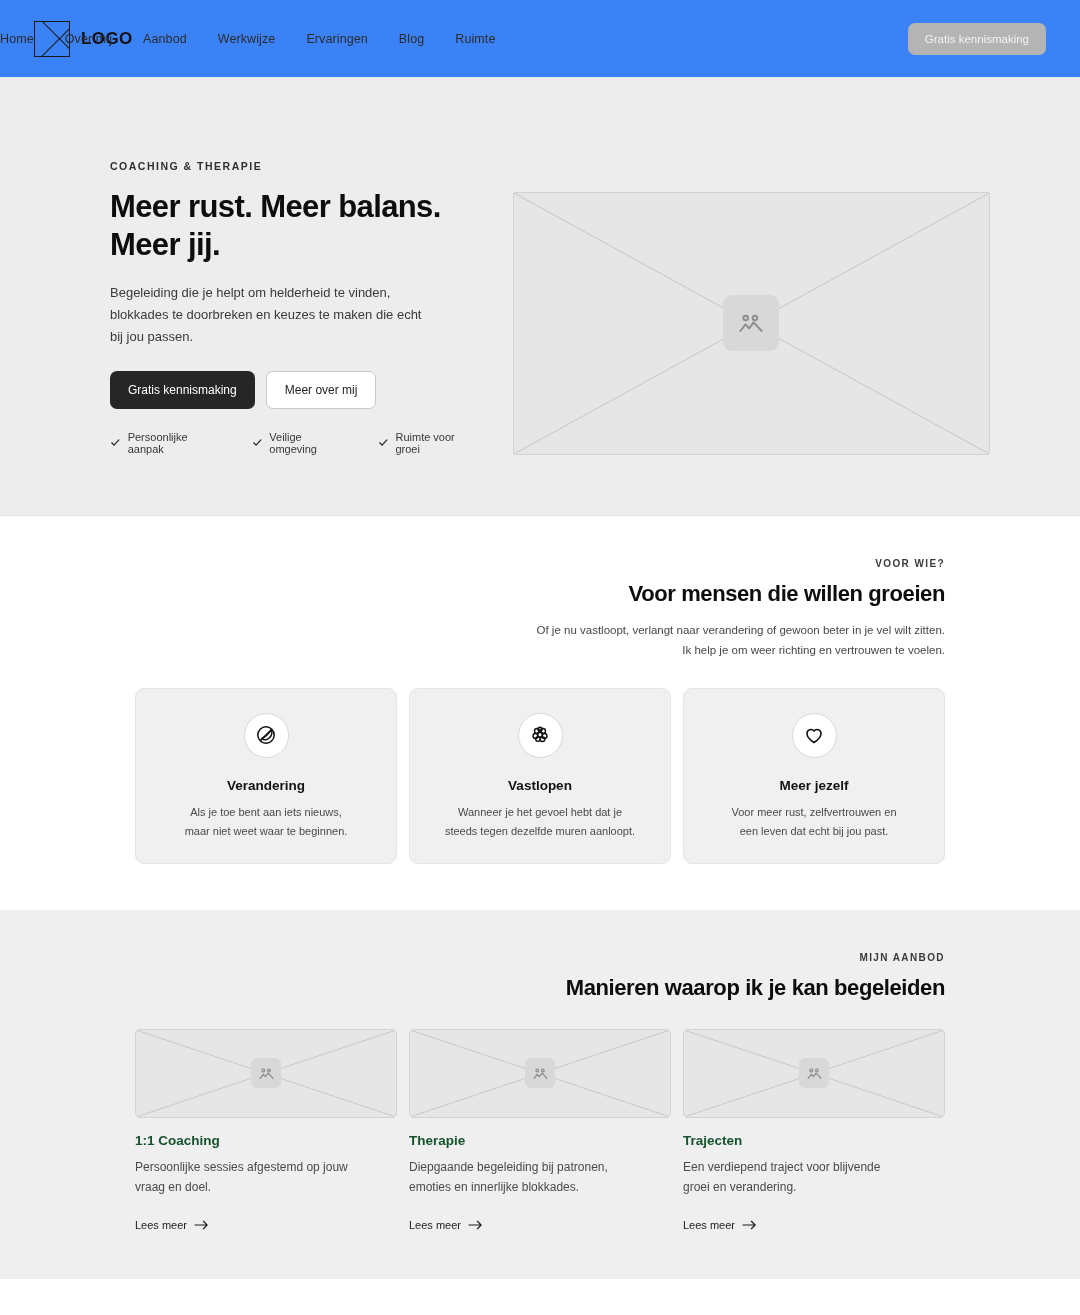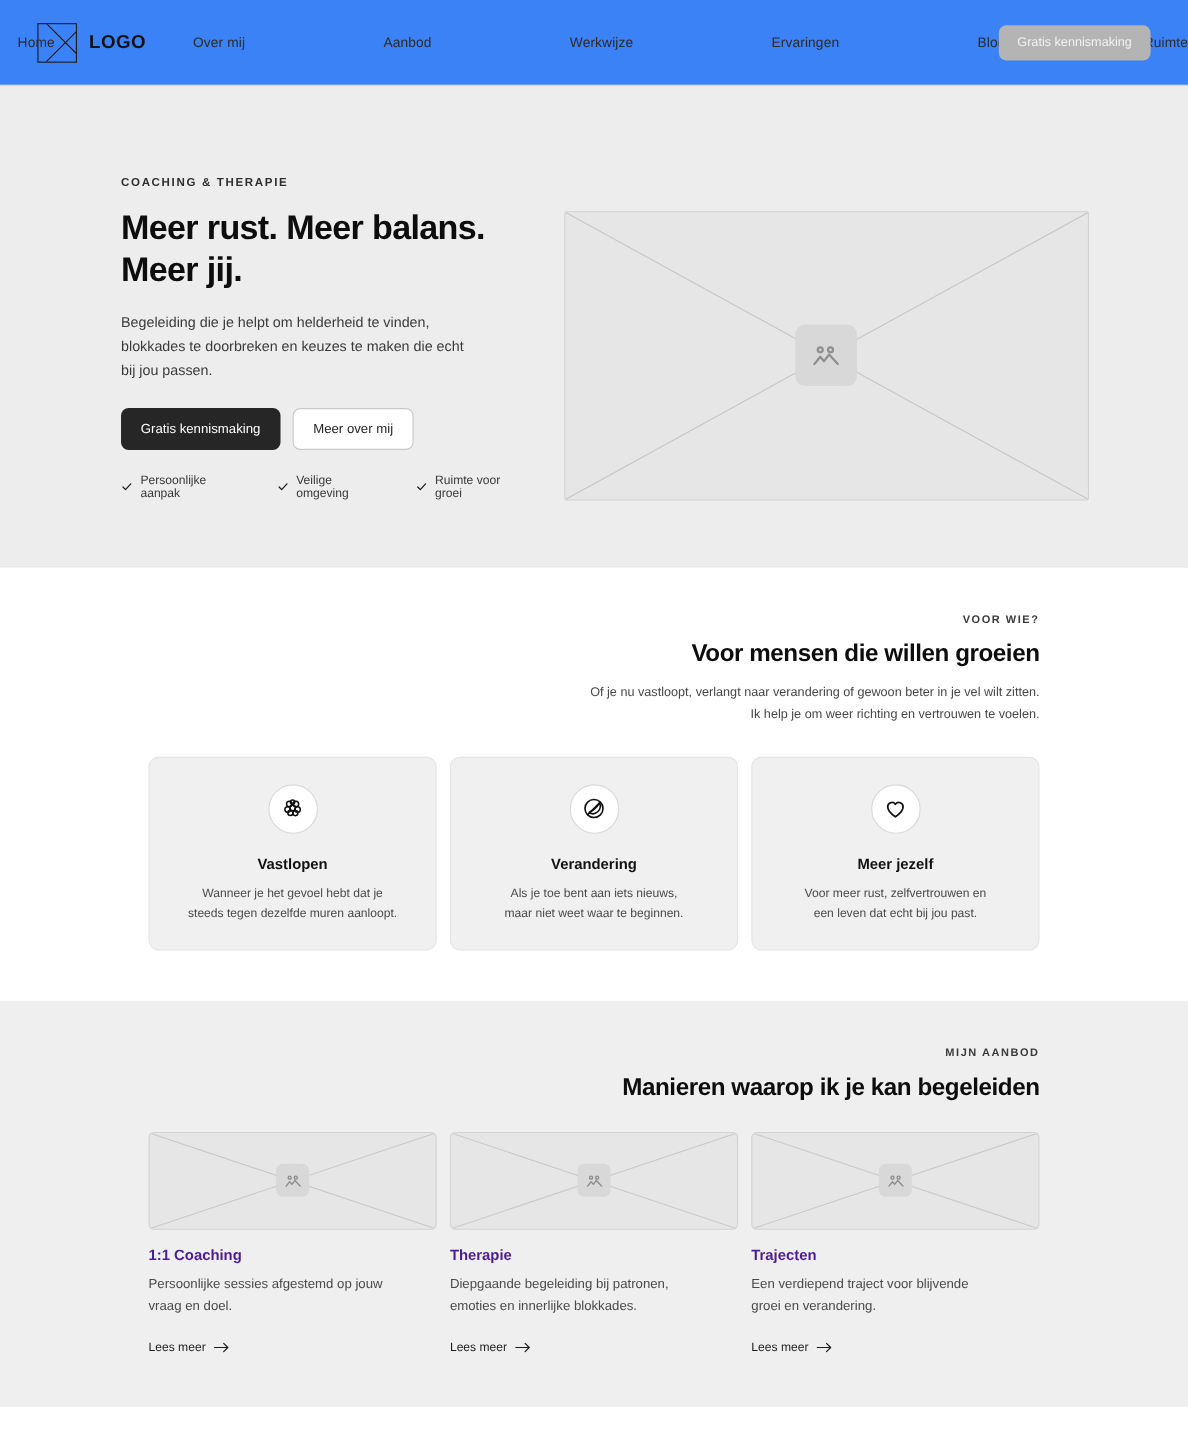--- a/index.html
+++ b/index.html
@@ -35,22 +35,22 @@
     content: ""; position: absolute; left: -1px; top: 50%;
     width: 51px; height: 1.4px; background: #1a1a1a;
     transform-origin: center;
   }
   .logo-box::before { transform: translateY(-50%) rotate(45deg); }
   .logo-box::after  { transform: translateY(-50%) rotate(-45deg); }
   .logo-box.clip { overflow: hidden; }
   .logo-text { font-size: 17px; font-weight: 700; letter-spacing: .4px; color: #111; }
 
   .nav {
-    position: absolute; left: 16px; right: 0;
-    display: flex; justify-content: space-between; gap: 31px;
+    position: absolute; left: 0; right: 0;
+    display: flex; justify-content: flex-start; gap: 31px;
     pointer-events: none;
   }
   .nav a {
     pointer-events: auto;
     font-size: 12.5px; color: #2b2b2b; text-decoration: none;
     letter-spacing: .1px;
   }
   .header-cta {
     margin-left: auto;
     background: #b4b4b4; color: #f2f2f2;
@@ -143,21 +143,21 @@
     display: flex; align-items: center; justify-content: center;
   }
   .wcard-title { font-size: 13.5px; font-weight: 700; color: #111; margin-bottom: 10px; }
   .wcard-text { font-size: 11px; line-height: 1.72; color: #4a4a4a; }
 
   
   .ocards { display: flex; gap: 12px; }
   .ocard { flex: 1; }
   .ocard-img { width: 100%; height: 89px; border-radius: 5px; }
   .ocard-img .ic { width: 30px; height: 30px; border-radius: 6px; }
-  .ocard-title { font-size: 13.5px; font-weight: 700; color: #4c1d95; margin: 15px 0 9px; }
+  .ocard-title { font-size: 13.5px; font-weight: 700; color: #14532d; margin: 15px 0 9px; }
   .ocard-text { font-size: 12px; line-height: 1.68; color: #4a4a4a; margin-bottom: 18px; }
   .ocard-link {
     font-size: 11px; color: #1d1d1d; text-decoration: none;
     display: inline-flex; align-items: center; gap: 7px;
   }
 </style>
 </head>
 <body>
 
 <div class="wrap">
@@ -240,55 +240,55 @@
         <p class="sec-lead">
           <span>Of je nu vastloopt, verlangt naar verandering of gewoon beter in je vel wilt zitten.</span><br>
           <span>Ik help je om weer richting en vertrouwen te voelen.</span>
         </p>
       </div>
 
       <div class="cards3">
         <div class="wcard">
           <div class="wcard-icon">
             <svg width="24" height="24" viewBox="0 0 24 24" fill="none">
+              <circle cx="12" cy="12" r="8.2" stroke="#111" stroke-width="1.5"></circle>
+              <path d="M17.2 6.8c2 4.2-.7 8.3-4 9.6-2 .8-4 .4-5.4-.9 3.3-1.6 6.8-4.6 9.4-8.7z" stroke="#111" stroke-width="1.5" stroke-linejoin="round"></path>
+              <path d="M6.6 17.4 17.3 6.7" stroke="#111" stroke-width="1.5" stroke-linecap="round"></path>
+            </svg>
+          </div>
+          <div class="wcard-title">Verandering</div>
+          <div class="wcard-text">
+            <span>Als je toe bent aan iets nieuws,</span><br>
+            <span>maar niet weet waar te beginnen.</span>
+          </div>
+        </div>
+
+        <div class="wcard">
+          <div class="wcard-icon">
+            <svg width="24" height="24" viewBox="0 0 24 24" fill="none">
               <circle cx="9" cy="8" r="2.5" stroke="#111" stroke-width="1.4"></circle>
               <circle cx="15" cy="8" r="2.5" stroke="#111" stroke-width="1.4"></circle>
               <circle cx="7.5" cy="13" r="2.5" stroke="#111" stroke-width="1.4"></circle>
               <circle cx="12" cy="11.5" r="2.6" stroke="#111" stroke-width="1.4"></circle>
               <circle cx="16.5" cy="13" r="2.5" stroke="#111" stroke-width="1.4"></circle>
               <circle cx="10" cy="16" r="2.3" stroke="#111" stroke-width="1.4"></circle>
               <circle cx="14.5" cy="16.2" r="2.3" stroke="#111" stroke-width="1.4"></circle>
               <circle cx="12" cy="6.2" r="2" stroke="#111" stroke-width="1.4"></circle>
             </svg>
           </div>
           <div class="wcard-title">Vastlopen</div>
           <div class="wcard-text">
             <span>Wanneer je het gevoel hebt dat je</span><br>
             <span>steeds tegen dezelfde muren aanloopt.</span>
           </div>
         </div>
 
         <div class="wcard">
           <div class="wcard-icon">
             <svg width="24" height="24" viewBox="0 0 24 24" fill="none">
-              <circle cx="12" cy="12" r="8.2" stroke="#111" stroke-width="1.5"></circle>
-              <path d="M17.2 6.8c2 4.2-.7 8.3-4 9.6-2 .8-4 .4-5.4-.9 3.3-1.6 6.8-4.6 9.4-8.7z" stroke="#111" stroke-width="1.5" stroke-linejoin="round"></path>
-              <path d="M6.6 17.4 17.3 6.7" stroke="#111" stroke-width="1.5" stroke-linecap="round"></path>
-            </svg>
-          </div>
-          <div class="wcard-title">Verandering</div>
-          <div class="wcard-text">
-            <span>Als je toe bent aan iets nieuws,</span><br>
-            <span>maar niet weet waar te beginnen.</span>
-          </div>
-        </div>
-
-        <div class="wcard">
-          <div class="wcard-icon">
-            <svg width="24" height="24" viewBox="0 0 24 24" fill="none">
               <path d="M12 19.5s-7-4.4-7-9a3.9 3.9 0 0 1 7-2.4A3.9 3.9 0 0 1 19 10.5c0 4.6-7 9-7 9z" stroke="#111" stroke-width="1.6" stroke-linejoin="round"></path>
             </svg>
           </div>
           <div class="wcard-title">Meer jezelf</div>
           <div class="wcard-text">
             <span>Voor meer rust, zelfvertrouwen en</span><br>
             <span>een leven dat echt bij jou past.</span>
           </div>
         </div>
       </div>

